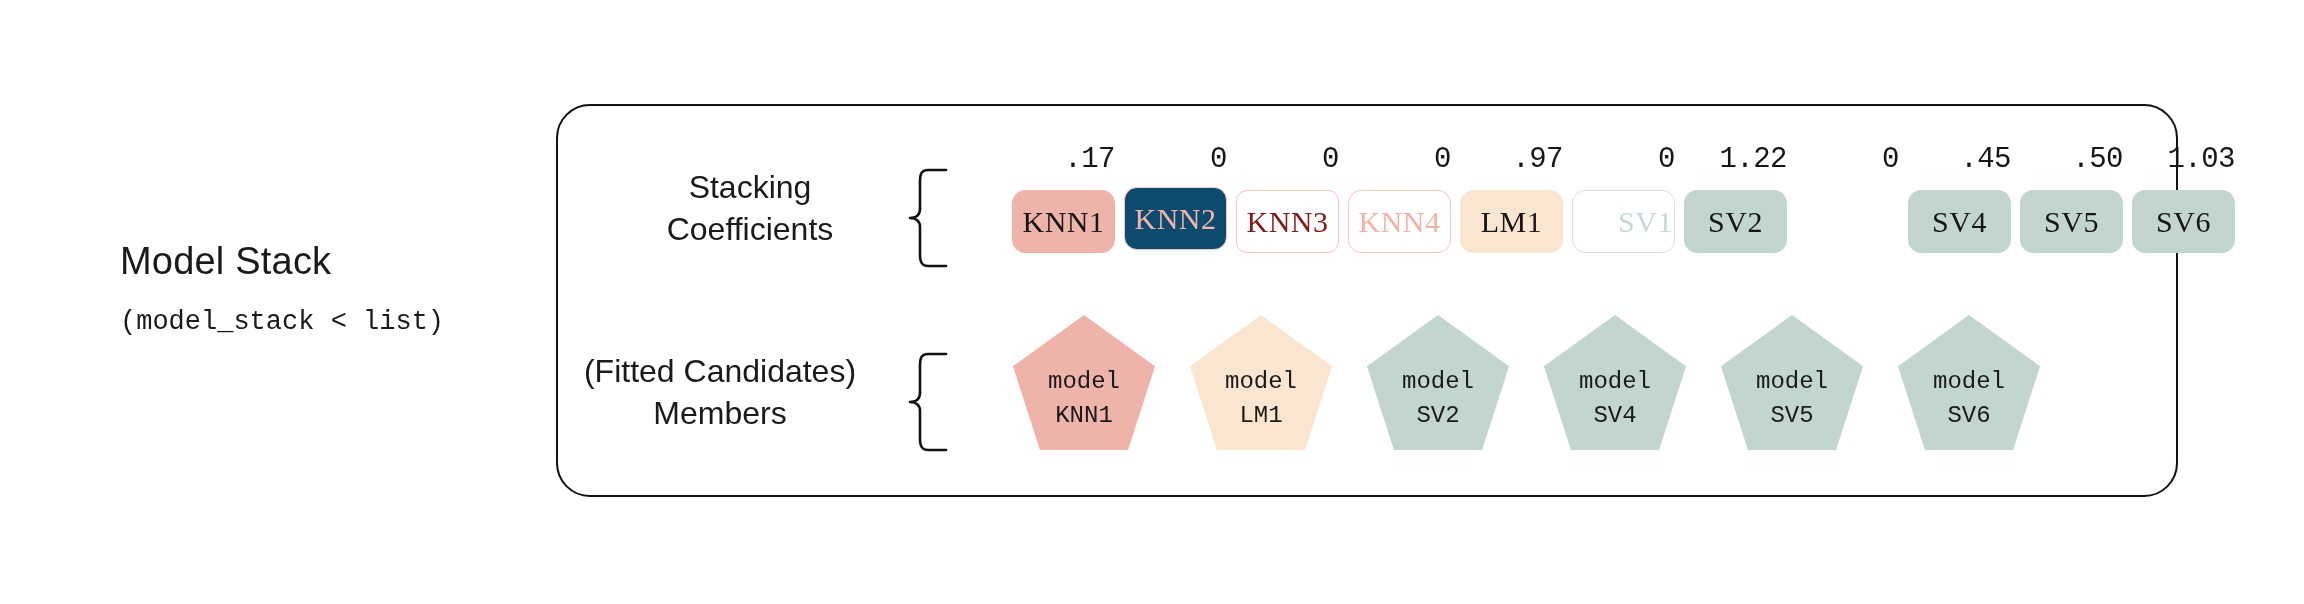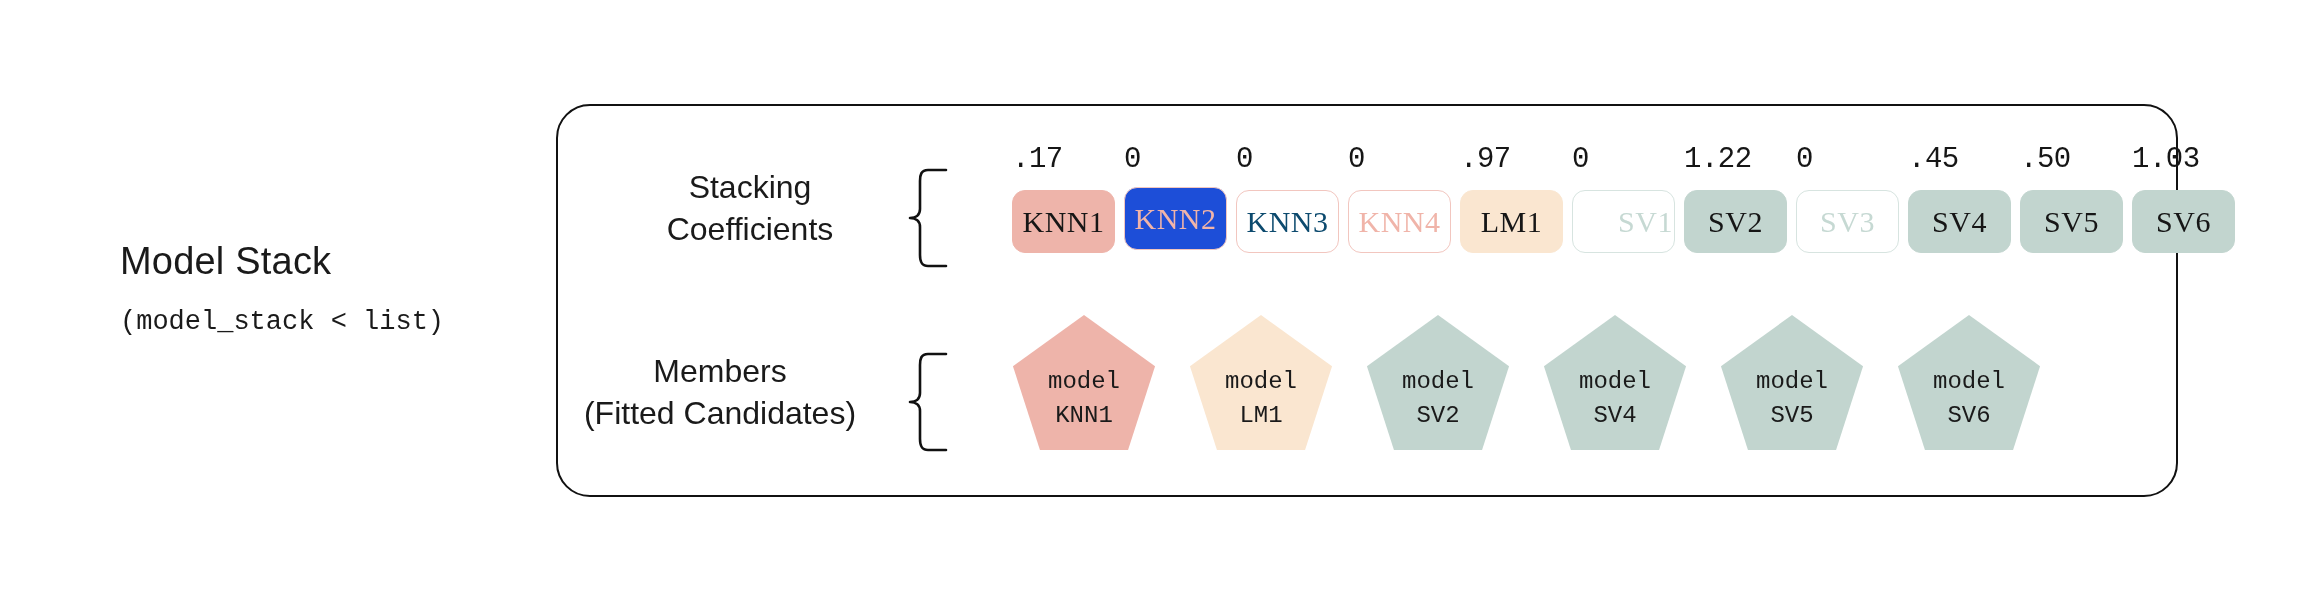--- a/index.html
+++ b/index.html
@@ -75,21 +75,21 @@
     left: 1012px;
     top: 142px;
     display: flex;
     flex-direction: row;
     align-items: flex-start;
     gap: 9px;
   }
   .coef-col {
     display: flex;
     flex-direction: column;
-    align-items: flex-start;
+    align-items: flex-end;
     width: 103px;
   }
   .coef-value {
     font-family: "Liberation Mono", monospace;
     font-size: 29px;
     color: #161616;
     height: 36px;
     line-height: 36px;
     letter-spacing: -.5px;
   }
@@ -157,61 +157,60 @@
   <div>Stacking</div>
   <div>Coefficients</div>
 </div>
 <div class="brace" style="left:906px; top:168px;">
   <svg width="46" height="100" viewBox="0 0 46 100" fill="none">
     <path d="M40 2 H22 C15 2 14 7 14 13 V41 C14 47 10 50 4 50 C10 50 14 53 14 59 V87 C14 93 15 98 22 98 H40" stroke="#111111" stroke-width="2.6" stroke-linecap="round" stroke-linejoin="round"></path>
   </svg>
 </div>
 
 <div class="row-label" style="left:560px; top:350px; width:320px;">
+  <div>(Fitted Candidates)</div>
   <div>Members</div>
-  <div>(Fitted Candidates)</div>
 </div>
 <div class="brace" style="left:906px; top:352px;">
   <svg width="46" height="100" viewBox="0 0 46 100" fill="none">
     <path d="M40 2 H22 C15 2 14 7 14 13 V41 C14 47 10 50 4 50 C10 50 14 53 14 59 V87 C14 93 15 98 22 98 H40" stroke="#111111" stroke-width="2.6" stroke-linecap="round" stroke-linejoin="round"></path>
   </svg>
 </div>
 
 <div id="coef-row">
     <div class="coef-col">
       <div class="coef-value">.17</div>
       <div class="coef-chip filled" style="background: rgb(238, 180, 170); color: rgb(22, 22, 22); border-color: rgb(238, 180, 170);">KNN1</div>
     </div>
     <div class="coef-col">
       <div class="coef-value">0</div>
-      <div class="coef-chip hollow" style="background: #1d4ed8; color: rgb(240, 180, 169); border-color: rgb(242, 198, 191); margin-top: 9px;">KNN2</div>
-    </div>
-    <div class="coef-col">
-      <div class="coef-value">0</div>
-      <div class="coef-chip hollow" style="background: rgb(255, 255, 255); color: #0c4a6e; border-color: rgb(242, 198, 191);">KNN3</div>
+      <div class="coef-chip hollow" style="background: #0c4a6e; color: rgb(240, 180, 169); border-color: rgb(242, 198, 191); margin-top: 9px;">KNN2</div>
+    </div>
+    <div class="coef-col">
+      <div class="coef-value">0</div>
+      <div class="coef-chip hollow" style="background: rgb(255, 255, 255); color: #7f1d1d; border-color: rgb(242, 198, 191); border-radius: 11px;">KNN3</div>
     </div>
     <div class="coef-col">
       <div class="coef-value">0</div>
       <div class="coef-chip hollow" style="background: rgb(255, 255, 255); color: rgb(240, 180, 169); border-color: rgb(242, 198, 191);">KNN4</div>
     </div>
     <div class="coef-col">
       <div class="coef-value">.97</div>
       <div class="coef-chip filled" style="background: rgb(250, 230, 208); color: rgb(22, 22, 22); border-color: rgb(250, 230, 208);">LM1</div>
     </div>
     <div class="coef-col">
       <div class="coef-value">0</div>
       <div class="coef-chip hollow" style="background: rgb(255, 255, 255); color: rgb(198, 217, 211); border-color: rgb(215, 228, 224); padding-left: 44px;">SV1</div>
     </div>
     <div class="coef-col">
       <div class="coef-value">1.22</div>
       <div class="coef-chip filled" style="background: rgb(194, 213, 207); color: rgb(22, 22, 22); border-color: rgb(194, 213, 207);">SV2</div>
     </div>
     <div class="coef-col">
       <div class="coef-value">0</div>
-      <div class="coef-chip hollow" style="background: rgb(255, 255, 255); color: rgb(198, 217, 211); border-color: rgb(215, 228, 224);">SV3</div>
     </div>
     <div class="coef-col">
       <div class="coef-value">.45</div>
       <div class="coef-chip filled" style="background: rgb(194, 213, 207); color: rgb(22, 22, 22); border-color: rgb(194, 213, 207);">SV4</div>
     </div>
     <div class="coef-col">
       <div class="coef-value">.50</div>
       <div class="coef-chip filled" style="background: rgb(194, 213, 207); color: rgb(22, 22, 22); border-color: rgb(194, 213, 207);">SV5</div>
     </div>
     <div class="coef-col">

